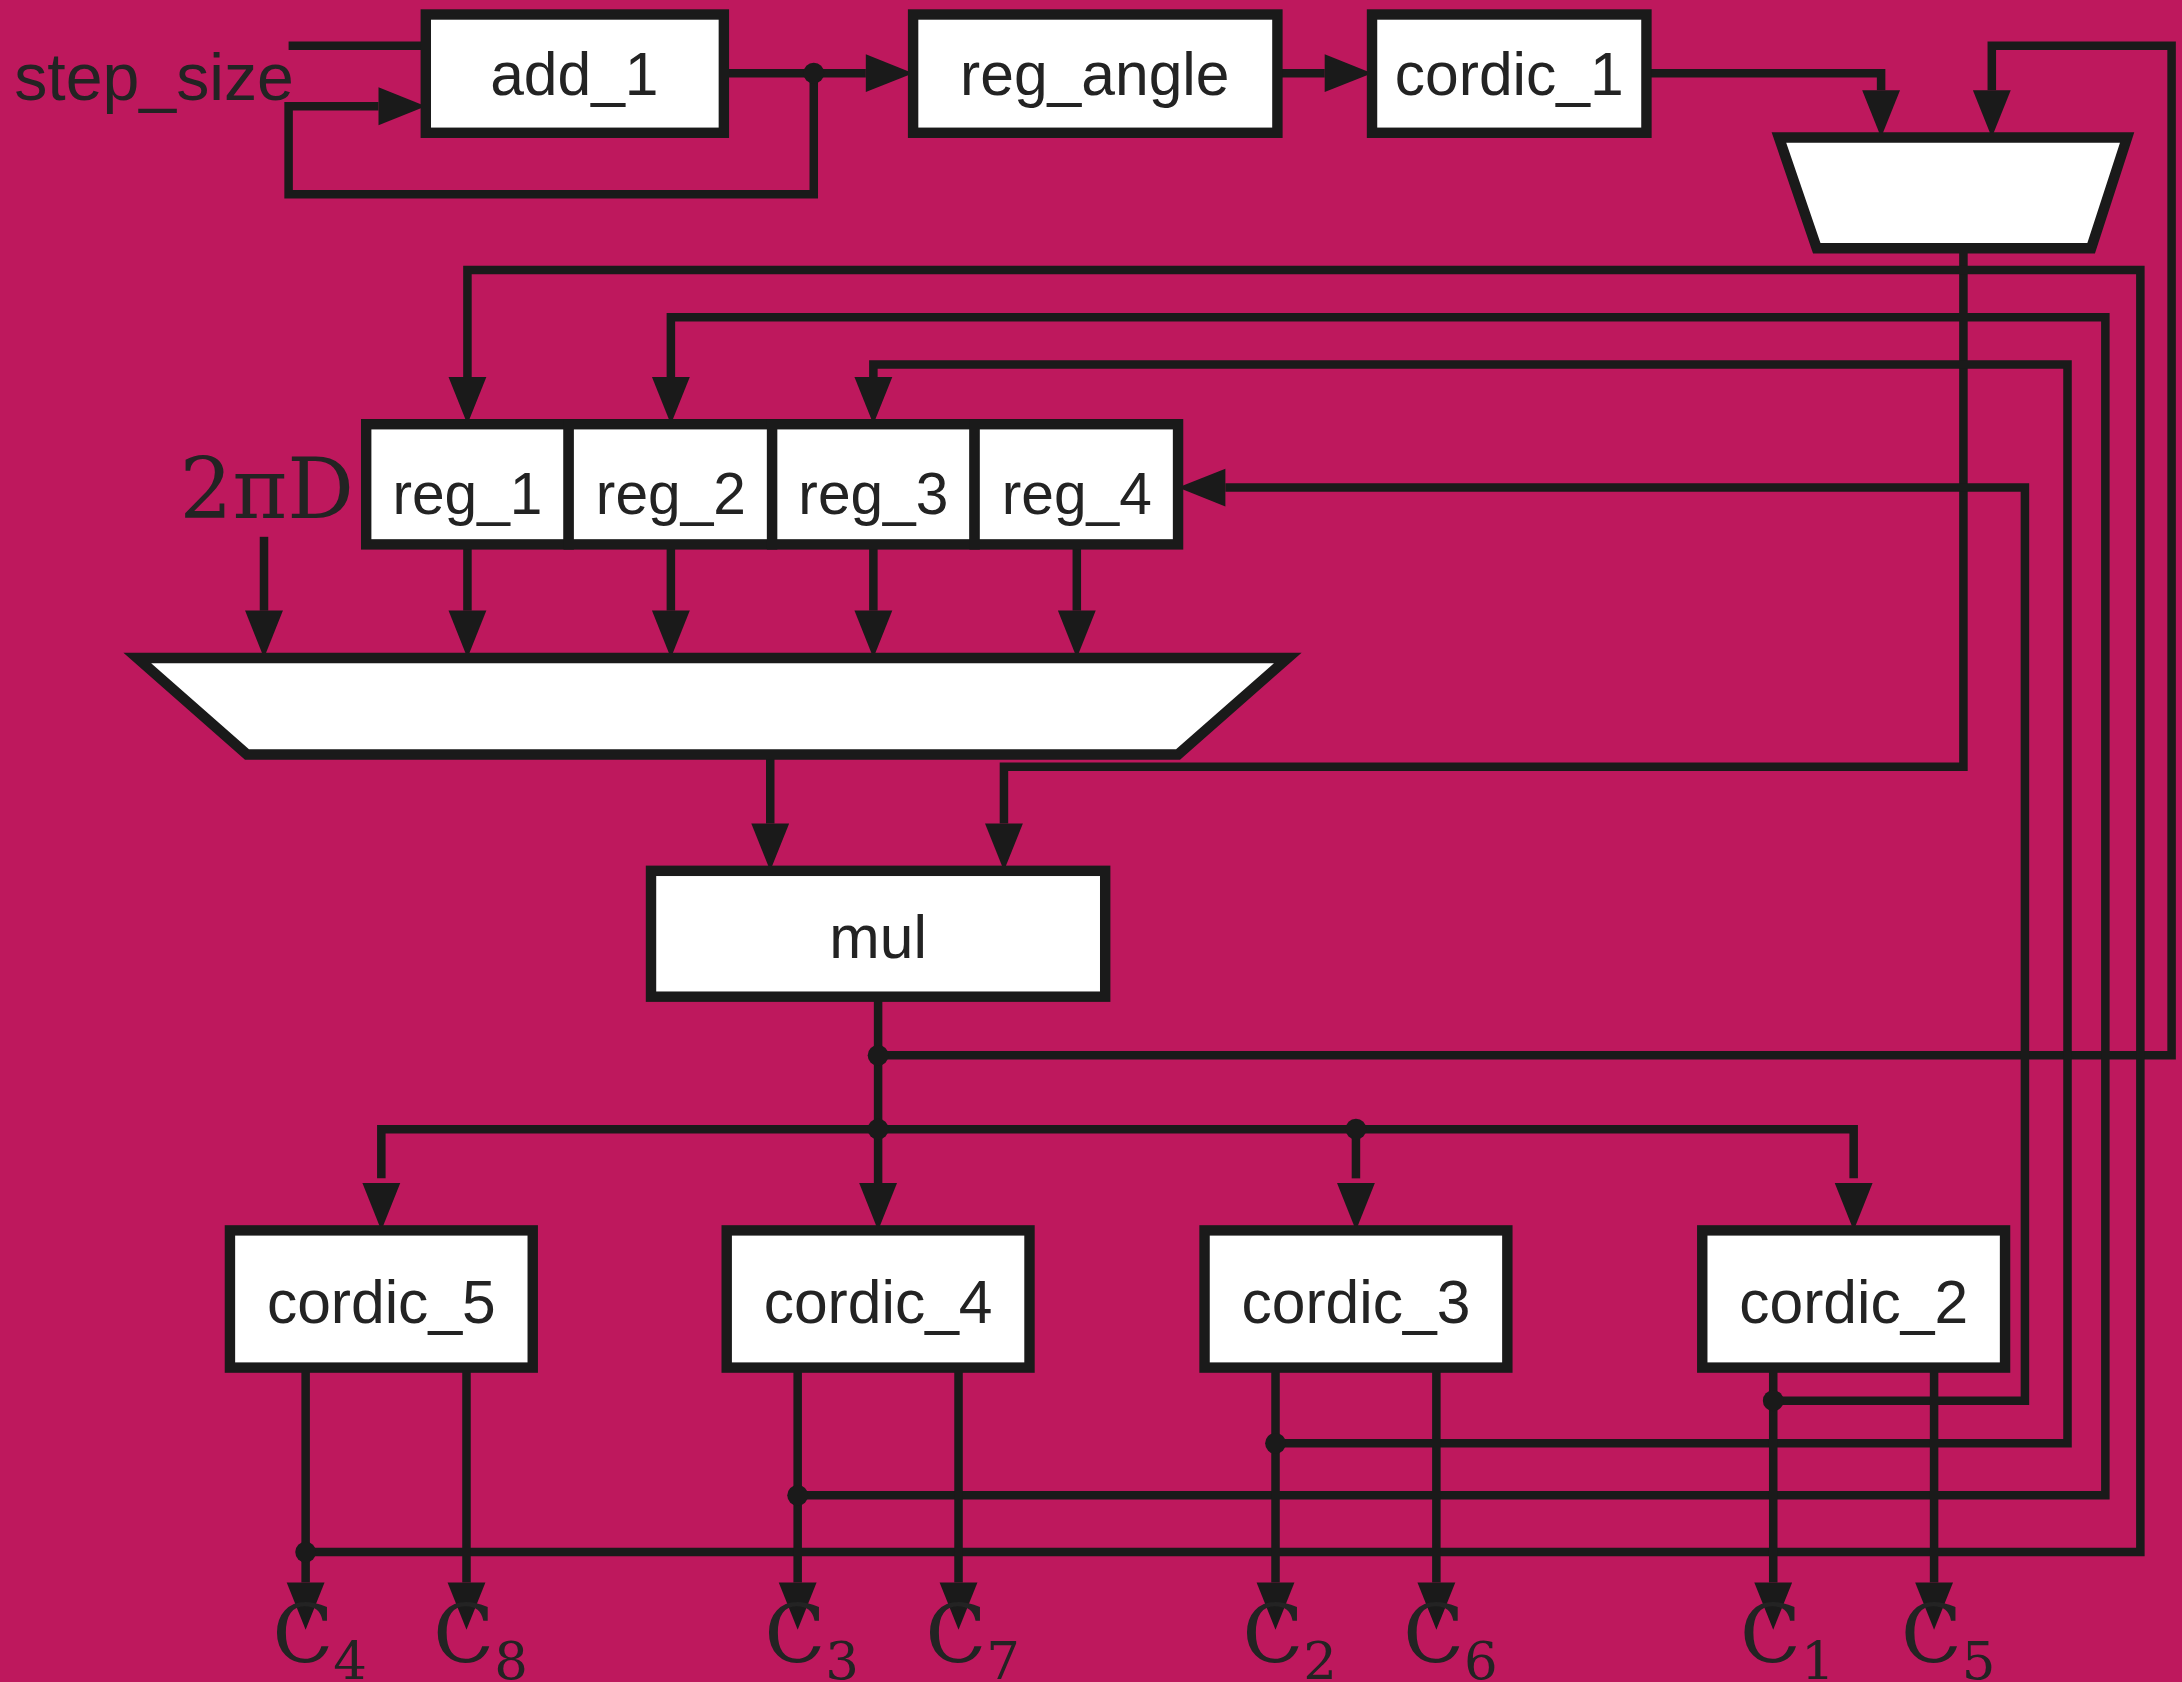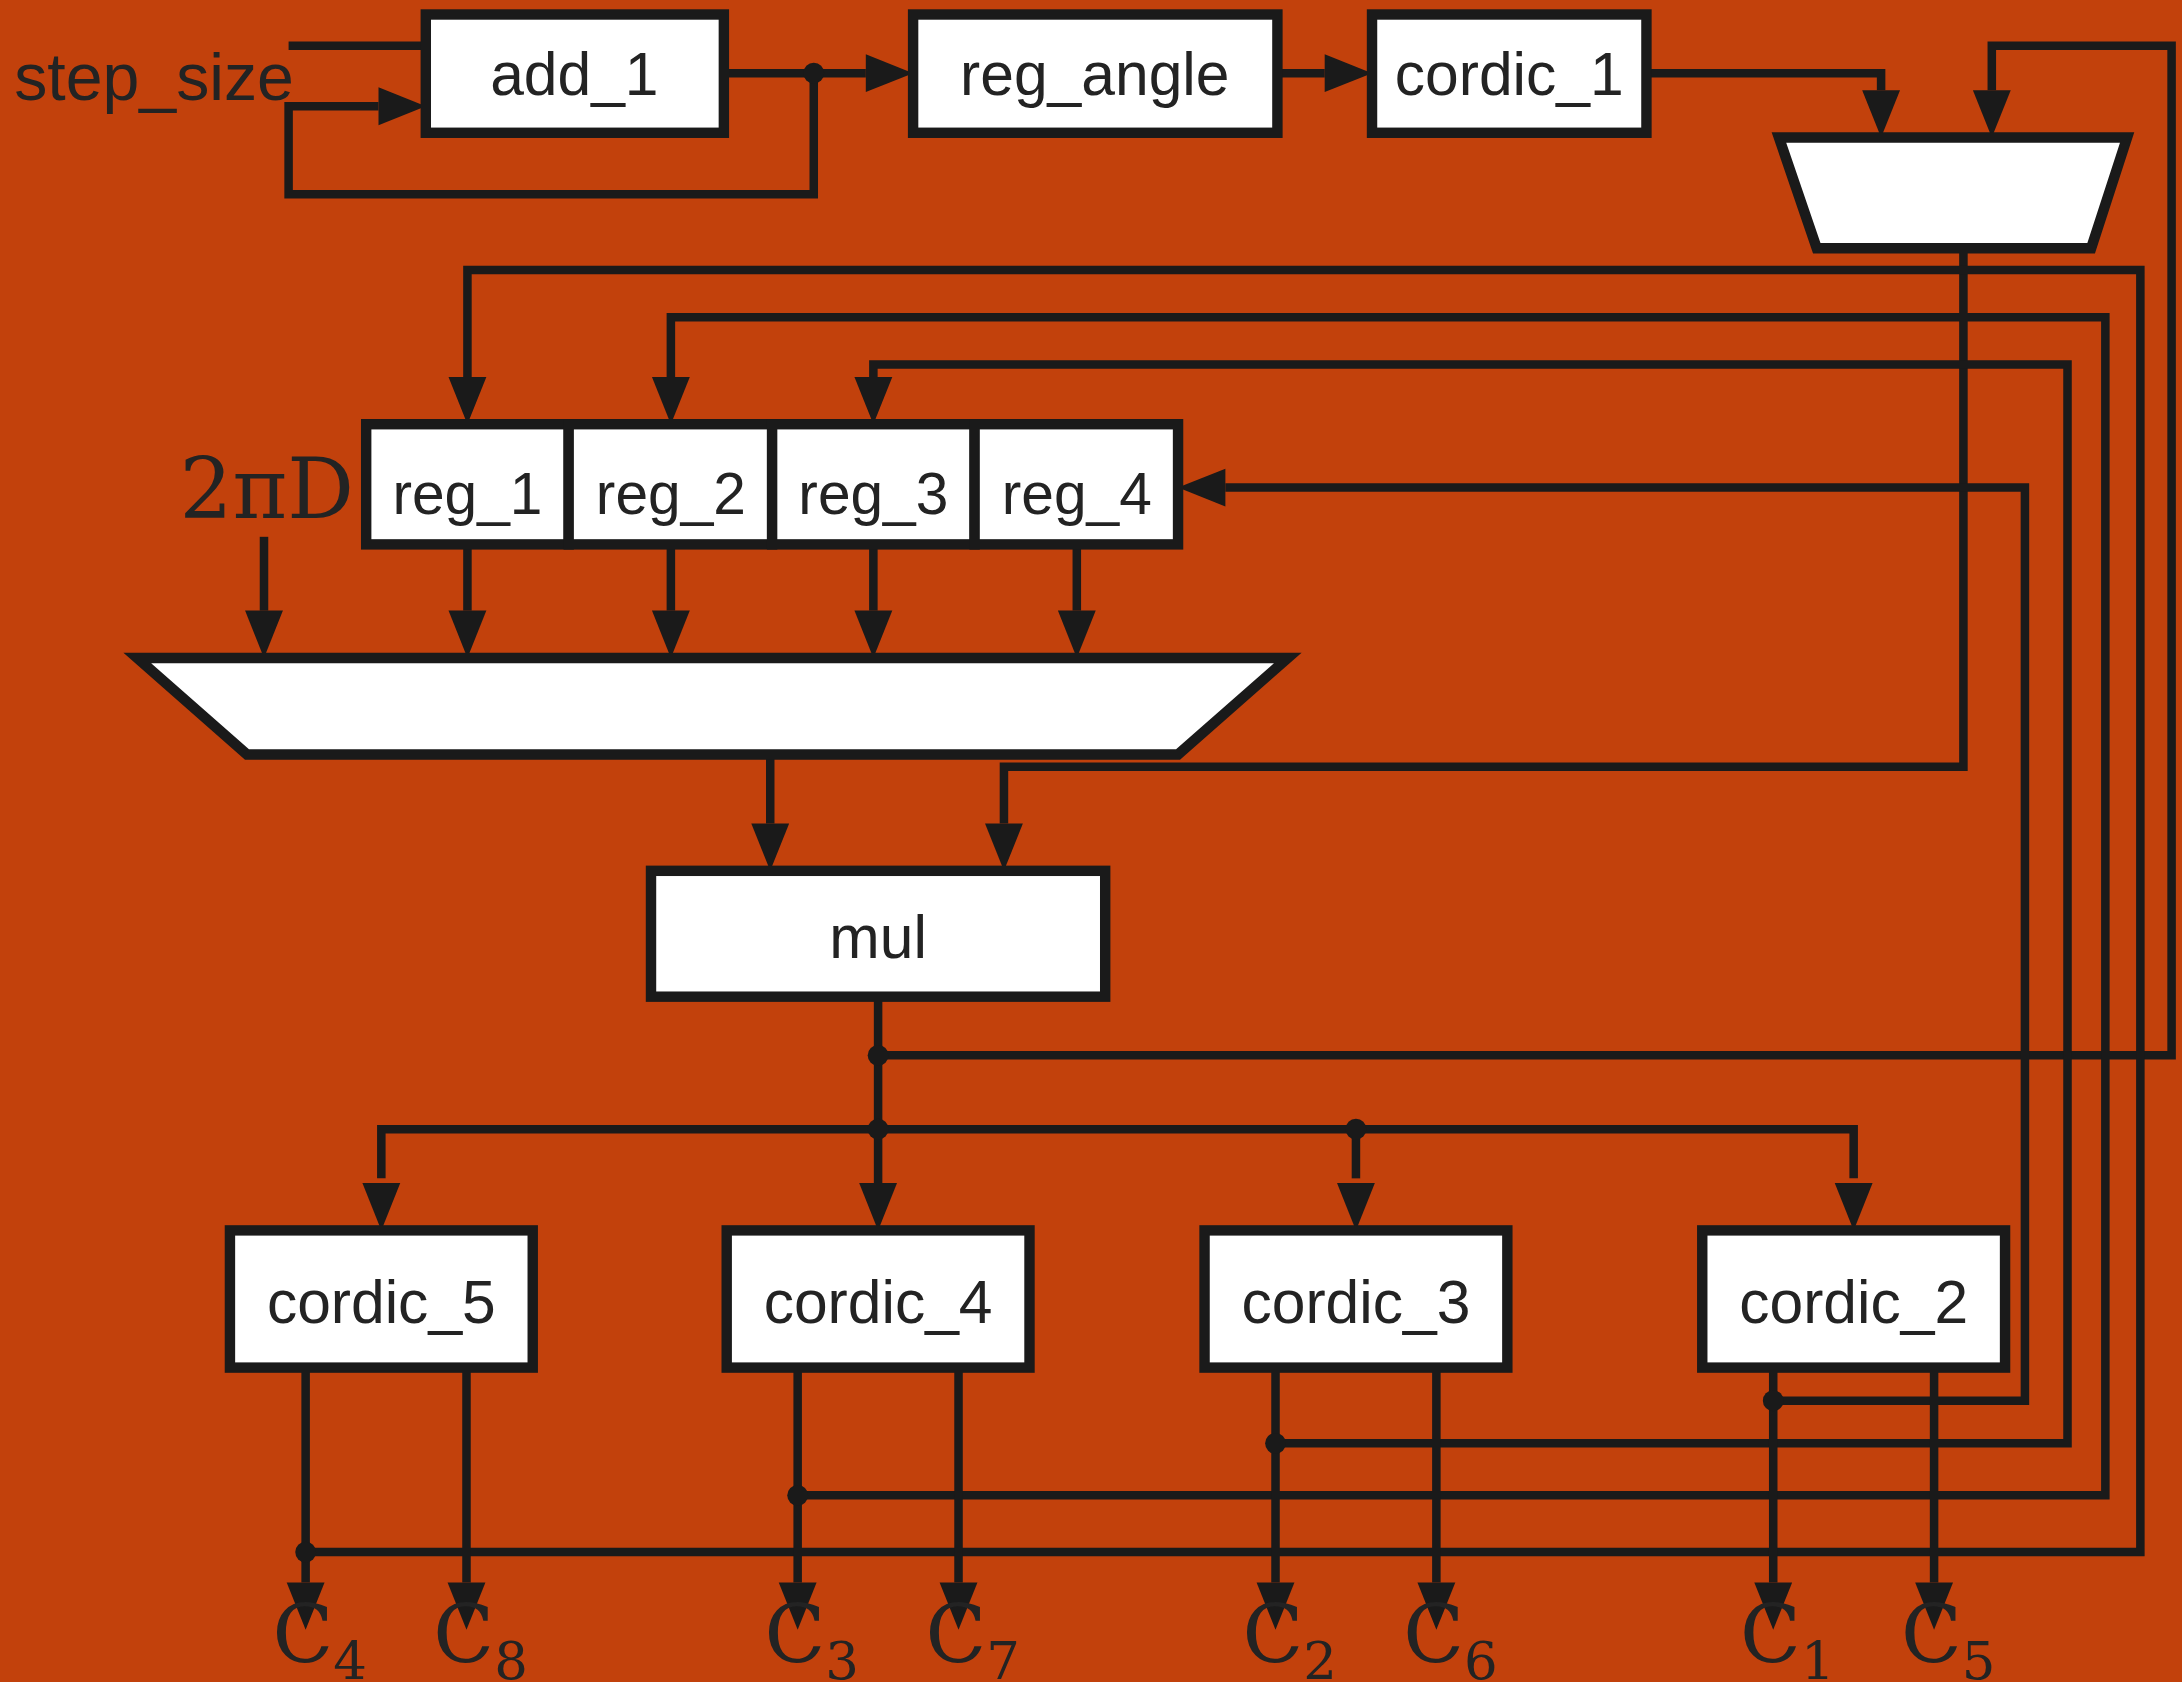--- a/index.html
+++ b/index.html
@@ -1,16 +1,16 @@
 <!DOCTYPE html>
 <html style="font-size:15px"><head>
 <meta charset="utf-8">
 <style>
   html,body{margin:0;padding:0;background:#ffffff;}
-  .stage{position:relative;width:2182px;height:1683px;background:#c2410c;overflow:hidden;}
+  .stage{position:relative;width:2182px;height:1683px;background:#be185d;overflow:hidden;}
   svg{position:absolute;left:0;top:0;}
   .w{stroke:#1a1a1a;stroke-width:9;fill:none;stroke-linejoin:miter;stroke-linecap:butt;}
   .bx{stroke:#1a1a1a;stroke-width:11;fill:#ffffff;stroke-linejoin:miter;}
   .ah{fill:#1a1a1a;stroke:none;}
   .dt{fill:#1a1a1a;stroke:none;}
   text{fill:#232323;}
   .sans{font-family:"Liberation Sans",sans-serif;}
   .serif{font-family:"DejaVu Serif",serif;}
   .t-top{font-size:64px;text-anchor:middle;}
   .t-reg{font-size:62px;text-anchor:middle;}

